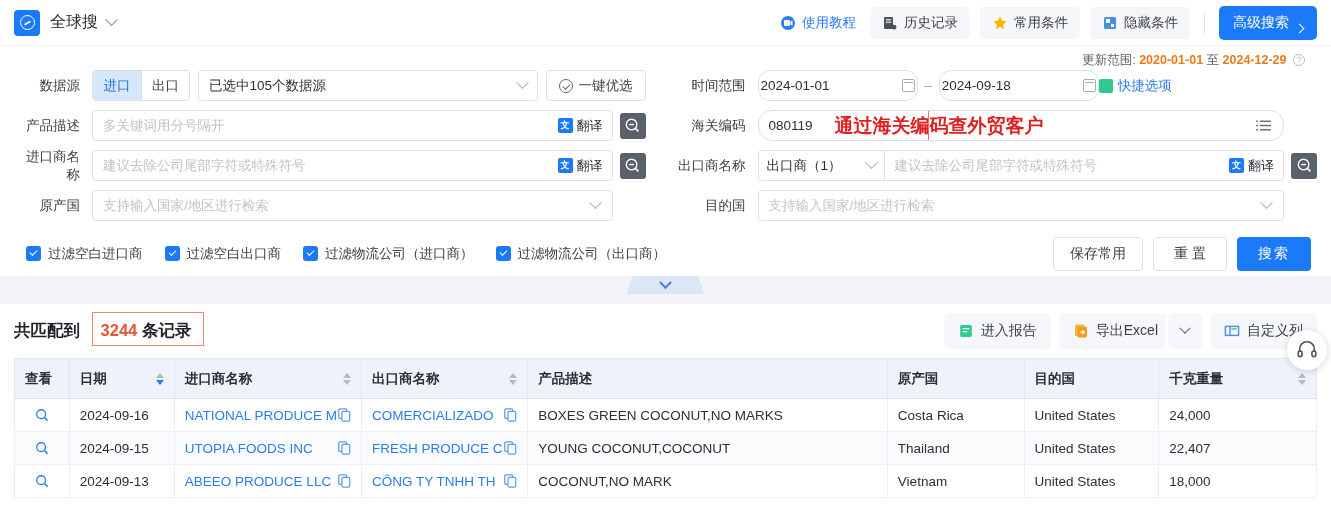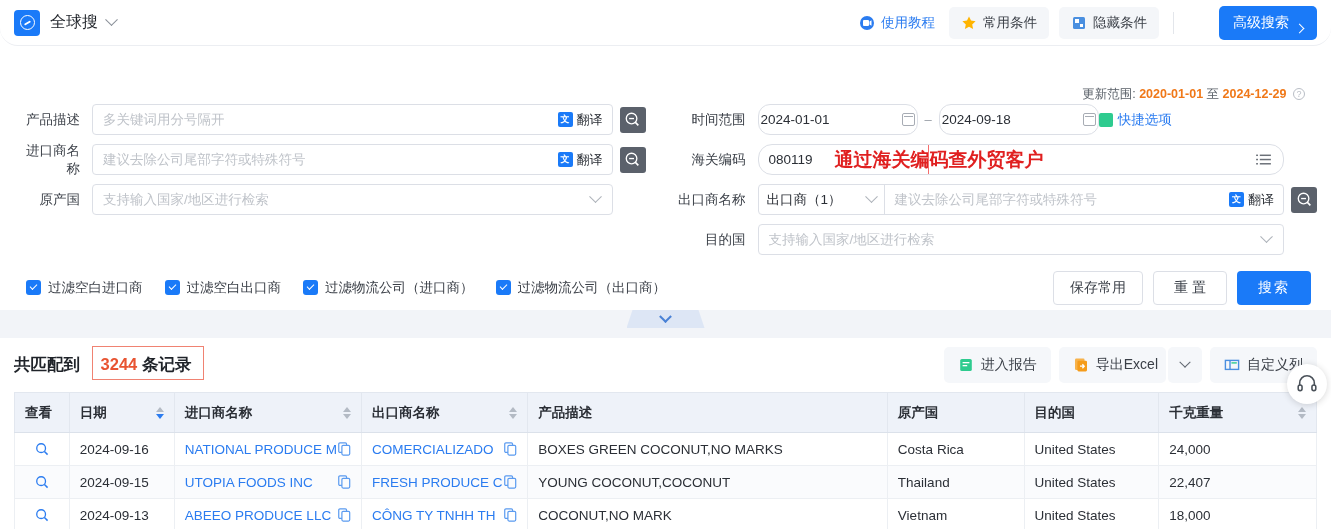--- a/index.html
+++ b/index.html
@@ -8,21 +8,21 @@
     font-family: "Liberation Sans", "DejaVu Sans", sans-serif;
     background: #ffffff;
     overflow: hidden;
     color: #333;
   }
   .app { width: 1331px; height: 529px; position: relative; background:#fff; }
 
   
   .topbar {
     height: 46px; display: flex; align-items: center;
-    padding: 0 14px; border-bottom: 1px solid #eceef2; background:#fff;border-radius:18px;
+    padding: 0 14px; border-bottom: 1px solid #eceef2; background:#fff;
   }
   .logo-box {
     width: 26px; height: 26px; border-radius: 4px; background:#1a7af8;
     display:flex; align-items:center; justify-content:center; margin-right:10px;
   }
   .logo-glyph {
     width: 15px; height: 15px; border-radius: 50%;
     border: 1.6px solid #fff; position: relative;
   }
   .logo-glyph::after {
@@ -42,34 +42,34 @@
     color:#2b7cf0; cursor:pointer; padding: 6px 4px;
   }
   .top-chip {
     display:flex; align-items:center; gap:6px; font-size:13.5px;
     background:#f4f6f9; border-radius:5px; padding:7px 12px; color:#3a3f47;
     cursor:pointer;
   }
   .divider-v { width:1px; height:22px; background:#e3e6eb; margin:0 4px; }
   .btn-adv {
     background:#1a7af8; color:#fff; font-size:14px; border-radius:5px;
-    padding:8px 14px; display:flex; align-items:flex-end; gap:7px; cursor:pointer;margin-left:31px;
+    padding:8px 14px; display:flex; align-items:flex-end; gap:7px; cursor:pointer;
   }
   .btn-adv .arr {
     display:inline-block; width:7px; height:7px;
     border-top:1.6px solid #fff; border-right:1.6px solid #fff;
     transform: rotate(45deg);
   }
   .ico16 { width:16px; height:16px; flex:none; }
 
   
   .panel { background:#fff; padding: 0 14px 0; position:relative; }
   .update-range {
     text-align:right; font-size:12.5px; color:#5a6169;
-    padding: 6px 12px 4px 0; height: 24px; margin-top: 34px;
+    padding: 6px 12px 4px 0; height: 24px;
   }
   .update-range b { color:#f07818; font-weight:700; }
   .qmark {
     display:inline-block; width:12px; height:12px; border-radius:50%;
     border:1px solid #b9bec6; color:#b9bec6; font-size:9px; line-height:11px;
     text-align:center; margin-left:3px; vertical-align:1px;
   }
 
   .grid { display:flex; gap:0px; }
   .col { width: 50%; }
@@ -298,20 +298,29 @@
 
       <div class="top-link">
         <svg class="ico16" viewBox="0 0 16 16">
           <circle cx="8" cy="8" r="7" fill="#2b7cf0"></circle>
           <rect x="4" y="5" width="6" height="6" rx="1" fill="#fff"></rect>
           <path d="M10.5 6.5 L12.5 5.2 V10.8 L10.5 9.5 Z" fill="#fff"></path>
         </svg>
         <span>使用教程</span>
       </div>
 
+      <div class="top-chip">
+        <svg class="ico16" viewBox="0 0 16 16">
+          <rect x="2" y="2" width="9" height="12" rx="1.3" fill="#4a5159"></rect>
+          <rect x="3.8" y="4.2" width="5.4" height="1.1" fill="#fff"></rect>
+          <rect x="3.8" y="6.6" width="5.4" height="1.1" fill="#fff"></rect>
+          <circle cx="12" cy="12.2" r="2.4" fill="#4a5159"></circle>
+        </svg>
+        <span>历史记录</span>
+      </div>
 
       <div class="top-chip">
         <svg class="ico16" viewBox="0 0 16 16">
           <path d="M8 1.4 L10 5.6 L14.6 6.2 L11.2 9.4 L12.1 14 L8 11.8 L3.9 14 L4.8 9.4 L1.4 6.2 L6 5.6 Z" fill="#ffb400"></path>
         </svg>
         <span>常用条件</span>
       </div>
 
       <div class="top-chip">
         <svg class="ico16" viewBox="0 0 16 16">
@@ -338,20 +347,35 @@
       <b>2020-01-01</b>
       <span>至</span>
       <b>2024-12-29</b>
       <span class="qmark">?</span>
     </div>
 
     <div class="grid">
 
       <div class="col col-left">
 
+        <div class="row">
+          <span class="lbl">数据源</span>
+          <div class="seg">
+            <div class="on">进口</div>
+            <div>出口</div>
+          </div>
+          <div class="sel-ds">
+            <span>已选中105个数据源</span>
+            <i class="chev"></i>
+          </div>
+          <div class="btn-opt">
+            <span class="circ-check"></span>
+            <span>一键优选</span>
+          </div>
+        </div>
 
         <div class="row">
           <span class="lbl">产品描述</span>
           <div class="field">
             <span class="ph">多关键词用分号隔开</span>
             <div class="trans" style="margin-left:auto">
               <span class="trans-ico">文A</span>
               <span>翻译</span>
             </div>
           </div>

